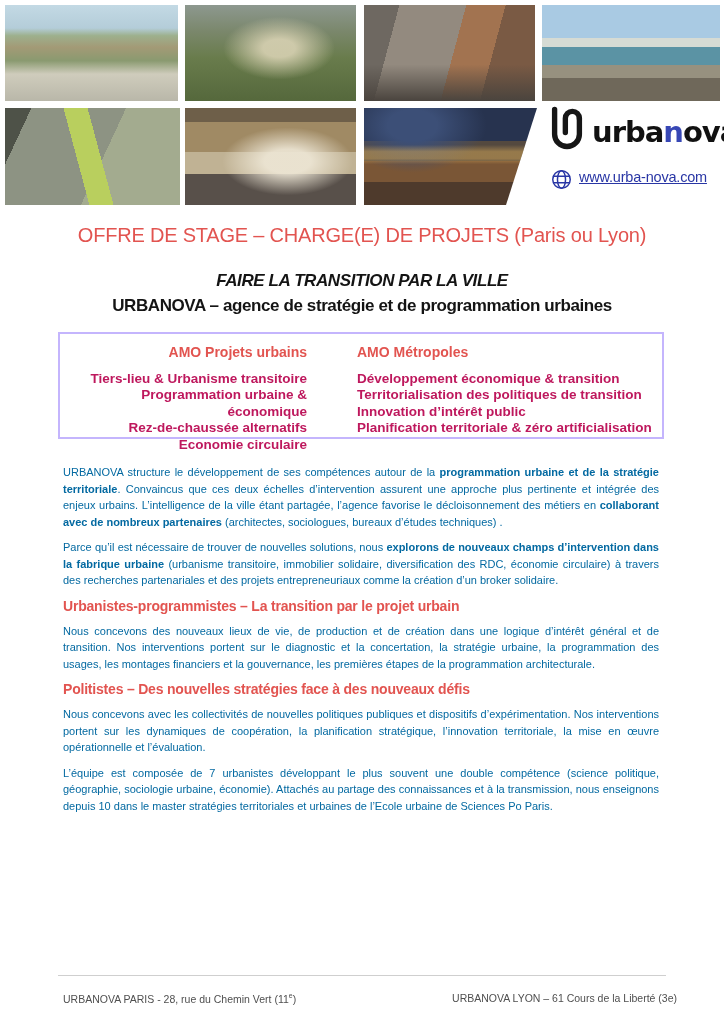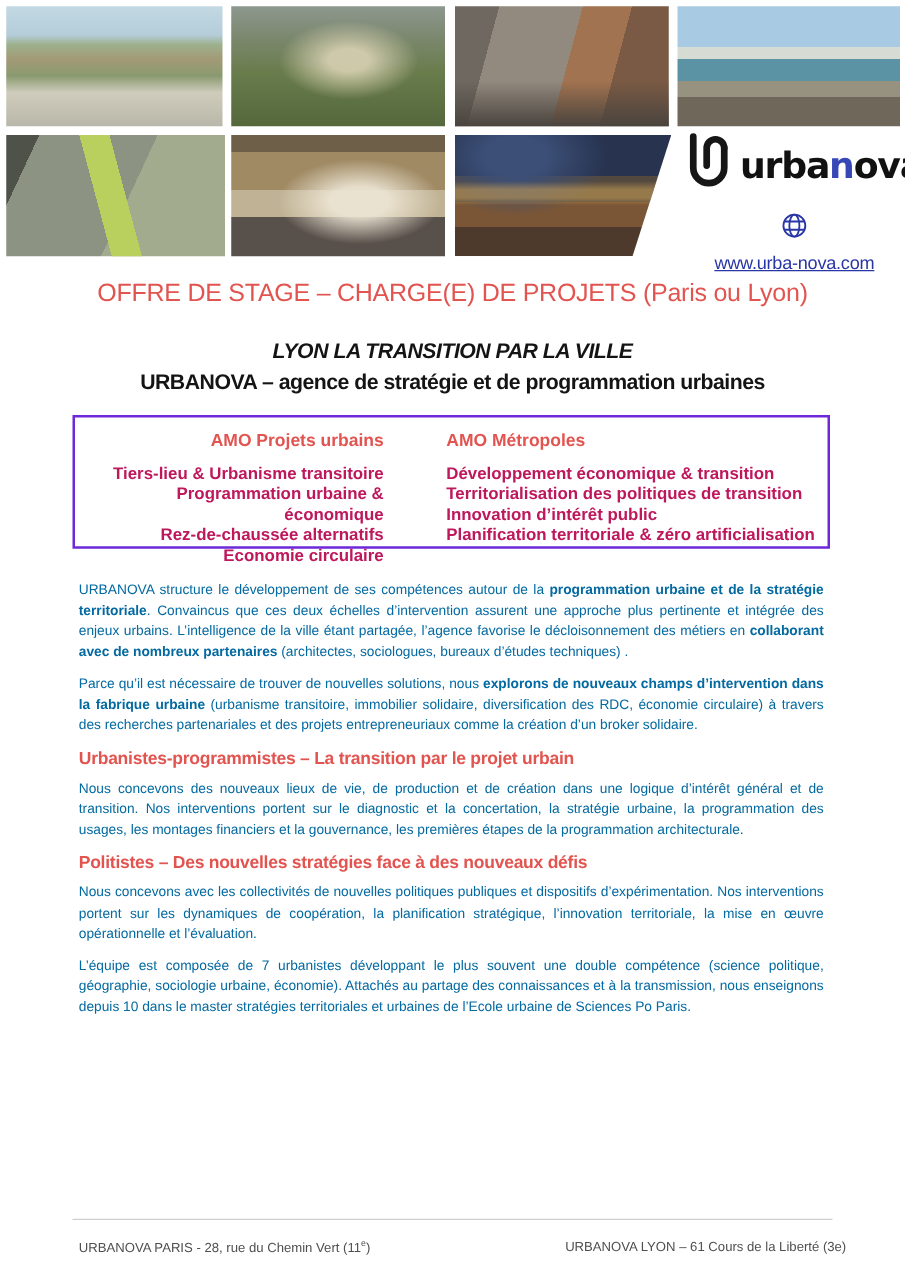--- a/index.html
+++ b/index.html
@@ -28,31 +28,31 @@
       radial-gradient(ellipse at 60% 55%,rgba(238,231,214,.9) 0 16%,rgba(0,0,0,0) 45%),
       linear-gradient(180deg,#6e5f49 0 14%,#a08a64 14% 45%,#c0b294 45% 68%,#58504a 68% 100%);}
   #ph7{left:364px;width:173px;clip-path:polygon(0 0,100% 0,calc(100% - 31px) 100%,0 100%);background:
       linear-gradient(180deg,rgba(0,0,0,0) 38%,rgba(230,180,90,.45) 45% 52%,rgba(0,0,0,0) 58%),
       radial-gradient(ellipse at 28% 18%,#3c4f77 0 14%,rgba(0,0,0,0) 42%),
       linear-gradient(180deg,#27334f 0 34%,#54493f 34% 55%,#7a5636 55% 76%,#4e3a2c 76% 100%);}
   
   .logo-block{position:absolute;top:106px;left:548px;width:172px;height:96px;}
   .logo-row{display:flex;align-items:center;gap:6px;}
   .wordmark{font-family:"DejaVu Sans",sans-serif;font-weight:700;font-size:29px;letter-spacing:-1px;color:#111;line-height:1;}
-  .url-row{display:flex;align-items:center;gap:7px;margin-top:11px;margin-left:3px;flex-direction:column;}
+  .url-row{display:flex;align-items:flex-start;gap:7px;margin-top:11px;margin-left:3px;}
   .url-link{font-size:14.5px;color:#2936a5;text-decoration:underline;cursor:pointer;letter-spacing:-0.2px;}
   
   .title{position:absolute;top:224px;left:0;width:100%;text-align:center;
     font-size:20px;font-weight:400;letter-spacing:-0.2px;}
   .sub1{position:absolute;top:271px;left:0;width:100%;text-align:center;
     font-size:17px;font-weight:700;font-style:italic;letter-spacing:-0.4px;}
   .sub2{position:absolute;top:296px;left:0;width:100%;text-align:center;
     font-size:17px;font-weight:700;letter-spacing:-0.4px;}
   
-  .amo-box{position:absolute;top:332px;left:58px;width:606px;height:107px;border:2px solid #6d28d9;box-sizing:border-box;}
+  .amo-box{position:absolute;top:332px;left:58px;width:606px;height:107px;border:2px solid #c4b5fd;box-sizing:border-box;}
   .amo-col{position:absolute;top:10px;font-weight:700;}
   .amo-col-left{left:10px;width:237px;text-align:right;}
   .amo-col-right{left:297px;right:10px;text-align:left;}
   .amo-header{font-size:14px;margin-bottom:11px;}
   .amo-item{font-size:13.5px;line-height:16.4px;color:#be185d;}
   
   .content{position:absolute;top:464px;left:63px;width:598px;}
   .content p{margin:0 2px 9px 0;font-size:11px;line-height:16.5px;text-align:justify;color:#0369a1;}
   .content p b{font-weight:700;}
   .red-heading{margin:8px 0 8px 0;font-size:14px;font-weight:700;line-height:17px;letter-spacing:-0.2px;}
@@ -94,21 +94,21 @@
           <circle cx="12" cy="12" r="10"></circle>
           <ellipse cx="12" cy="12" rx="4.6" ry="10"></ellipse>
           <path d="M2.5 8.2 H21.5 M2.5 15.8 H21.5"></path>
         </svg>
       </span>
       <a class="url-link">www.urba-nova.com</a>
     </div>
   </div>
 
   <div class="title red">OFFRE DE STAGE – CHARGE(E) DE PROJETS (Paris ou Lyon)</div>
-  <div class="sub1">LYON LA TRANSITION PAR LA VILLE</div>
+  <div class="sub1">FAIRE LA TRANSITION PAR LA VILLE</div>
   <div class="sub2">URBANOVA – agence de stratégie et de programmation urbaines</div>
 
   <div class="amo-box">
     <div class="amo-col amo-col-left">
       <div class="amo-header red">AMO Projets urbains</div>
       <div class="amo-item">Tiers-lieu &amp; Urbanisme transitoire</div>
       <div class="amo-item">Programmation urbaine &amp; économique</div>
       <div class="amo-item">Rez-de-chaussée alternatifs</div>
       <div class="amo-item">Economie circulaire</div>
     </div>

